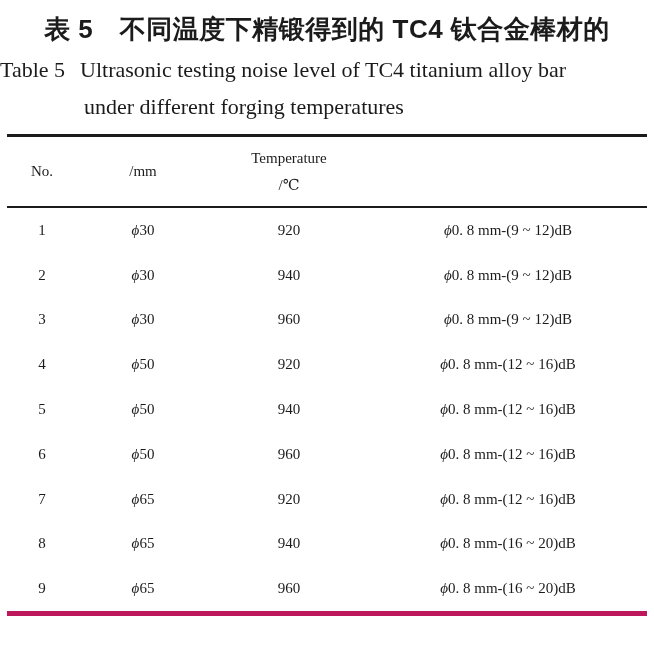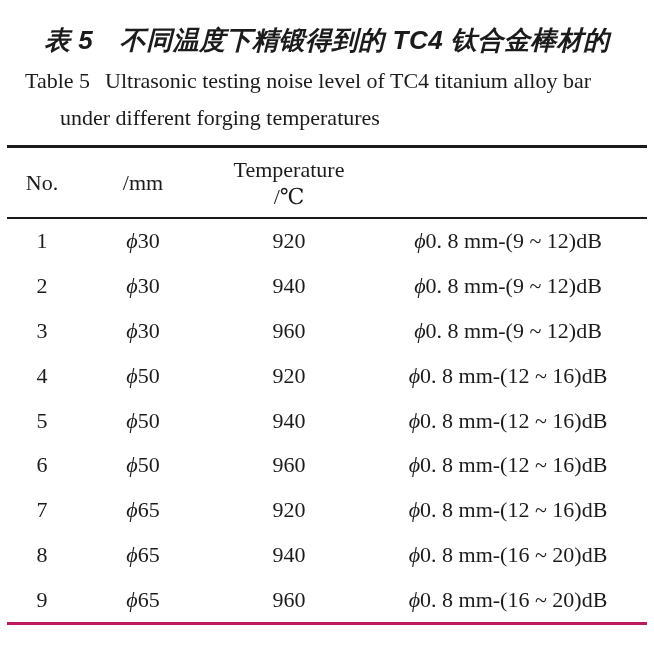--- a/index.html
+++ b/index.html
@@ -11,48 +11,47 @@
     width: 654px;
     height: 649px;
     overflow: hidden;
     color: #1b1b1b;
     font-family: "Liberation Serif", "DejaVu Serif", serif;
     -webkit-font-smoothing: antialiased;
   }
 
   
   .caption-zh {
-    padding-top: 22px;
+    padding-top: 11px;
     font-family: "Liberation Sans", "DejaVu Sans", sans-serif;
     font-weight: 700;
     font-size: 26px;
     line-height: 36px;
     letter-spacing: 0.5px;
-    font-style: italic;
   }
   .caption-zh .zh-line1 { text-align: center; }
   .caption-zh .zh-line2 { padding-left: 142px; }
 
   .caption-en {
     margin-top: 4px;
     font-size: 22px;
     line-height: 37px;
     white-space: nowrap;
   }
-  .caption-en .en-line1 { padding-left: 25px; }
+  .caption-en .en-line1 { }
   .caption-en .en-line1 .en-caption-text { margin-left: 15px; }
-  .caption-en .en-line2 { padding-left: 60px; }
+  .caption-en .en-line2 { padding-left: 84px; }
 
   
   .data-table {
     margin: 9px 7px 0 7px;
     width: 640px;
     border-top: 3px solid #1b1b1b;
-    border-bottom: 3px solid #be185d;
-    font-size: 22px;
+    border-bottom: 5px solid #be185d;
+    font-size: 15px;
   }
   .thead {
     display: flex;
     align-items: center;
     height: 69px;
     border-bottom: 2px solid #1b1b1b;
   }
   .hcell {
     text-align: center;
     line-height: 27px;

